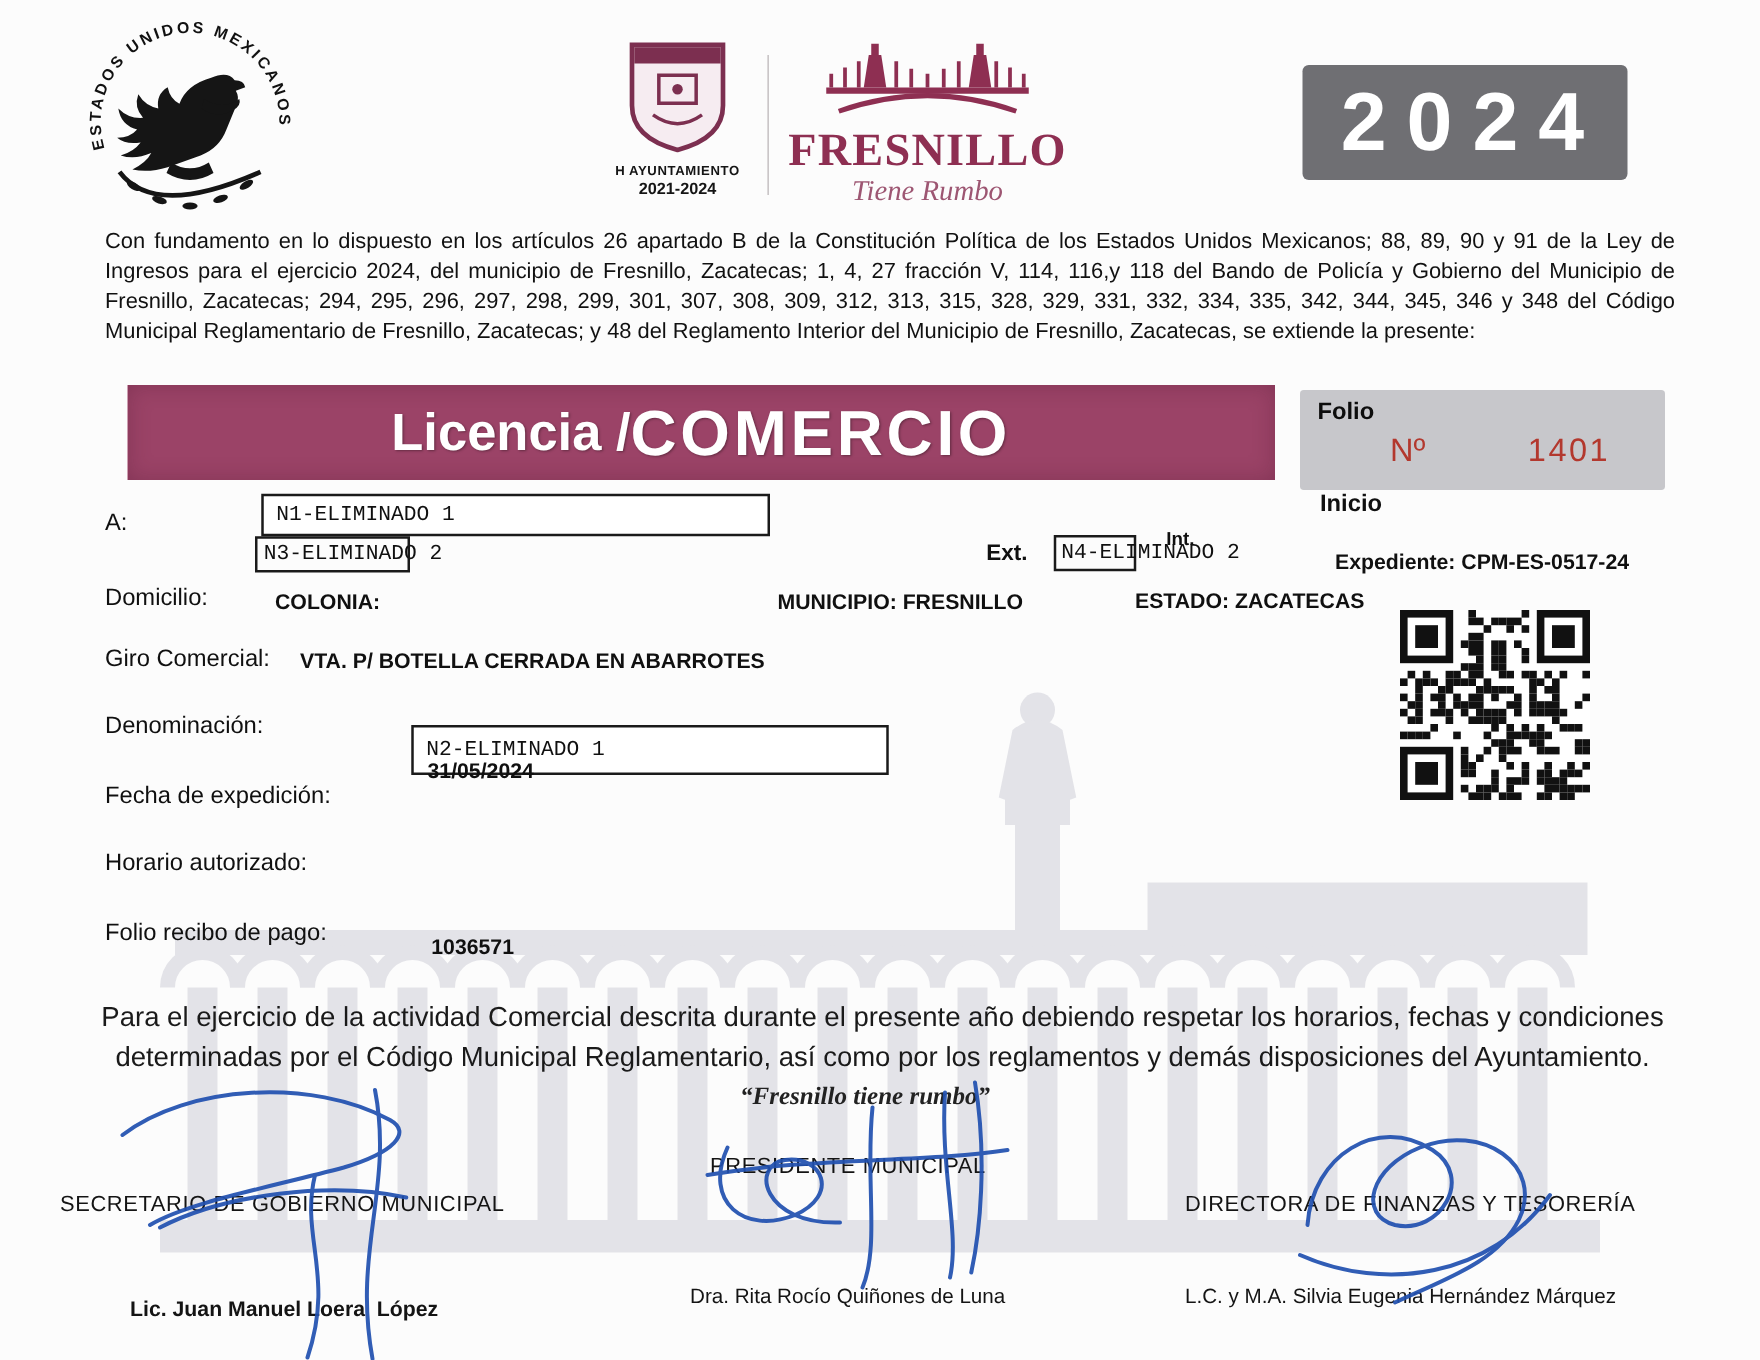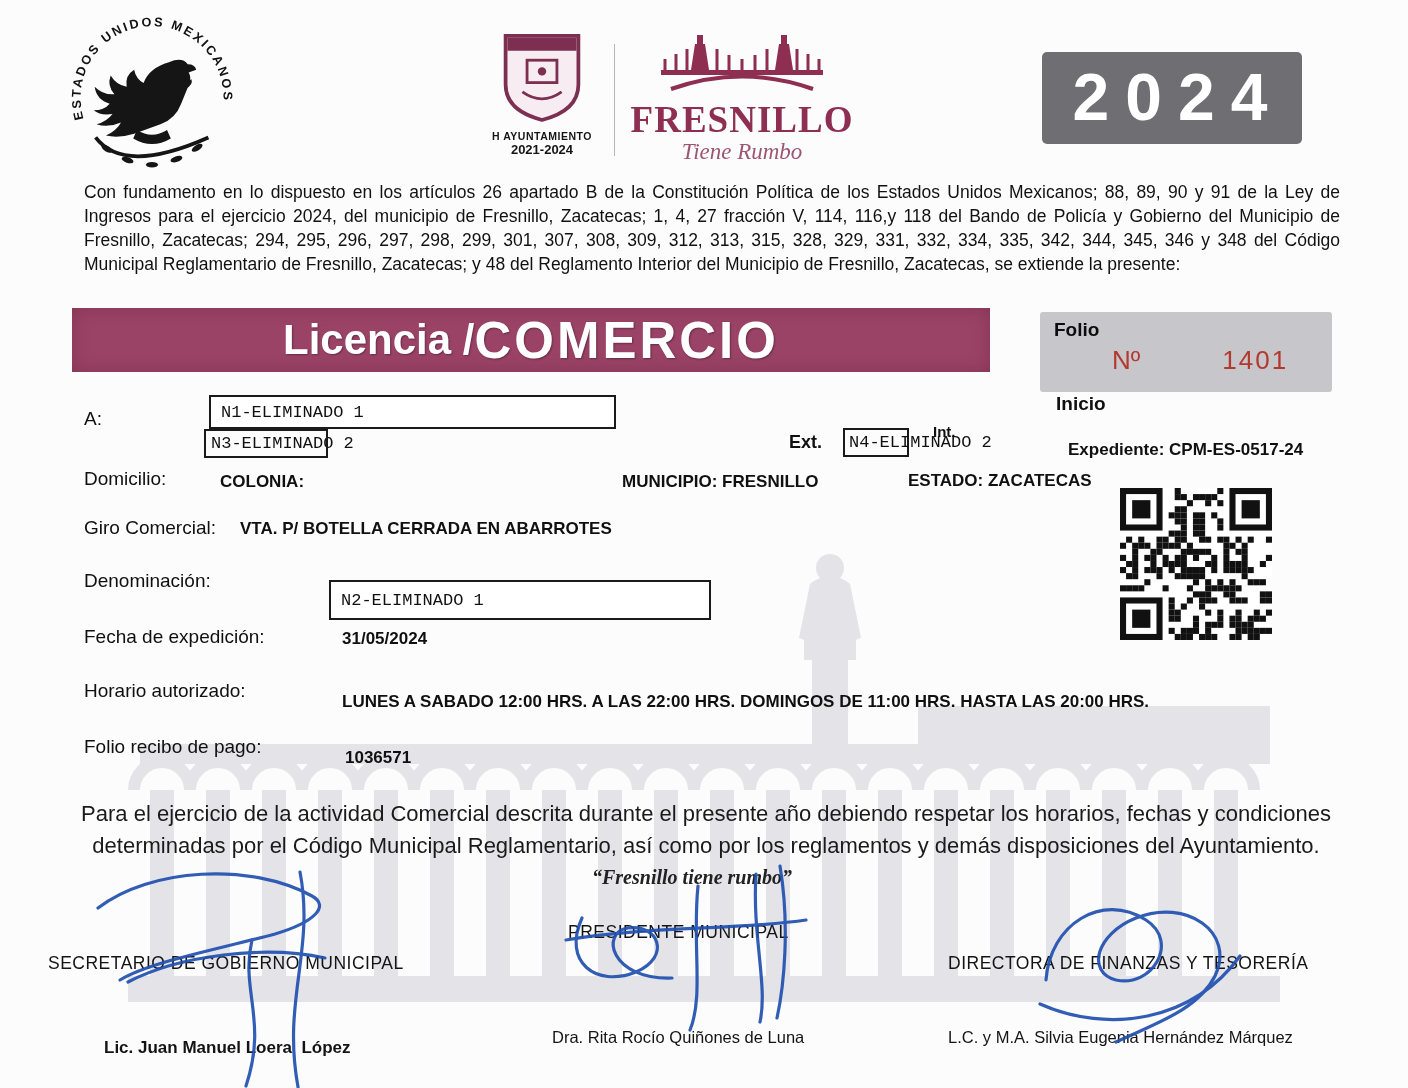--- a/index.html
+++ b/index.html
@@ -21,21 +21,21 @@
     color:#fff; font-weight:bold; font-size:66px; letter-spacing:16px; text-align:center; line-height:90px;
     padding-left:12px; z-index:2; }
 
   
   .intro { left:84px; top:180px; width:1256px; font-size:17.5px; line-height:1.38; color:#111;
     text-align:justify; z-index:2; }
   .terms { left:70px; top:798px; width:1272px; font-size:22px; line-height:1.45; color:#1a1a1a;
     text-align:center; z-index:2; }
 
   
-  .banner { left:72px; top:308px; width:918px; height:64px; background:#9B4367;
+  .banner { left:102px; top:308px; width:918px; height:76px; background:#9B4367;
     display:flex; align-items:center; justify-content:center; z-index:2;
     box-shadow: inset 0 0 18px rgba(60,10,35,.25); }
   .banner-reg { color:#fff; font-size:42px; font-weight:bold; text-shadow:1px 1px 2px rgba(0,0,0,.35); }
   .banner-bold { color:#fff; font-size:51px; font-weight:bold; letter-spacing:3px; text-shadow:1px 1px 2px rgba(0,0,0,.35); }
   .folio-box { left:1040px; top:312px; width:292px; height:80px; background:#C7C7CB; border-radius:3px;
     padding:7px 14px; z-index:2; }
   .folio-label { font-size:19px; font-weight:bold; color:#0d0d0d; }
   .folio-row { margin-top:4px; display:flex; }
   .folio-no { margin-left:58px; font-size:26px; color:#B3382E; }
   .folio-num { margin-left:82px; font-size:26px; color:#B3382E; letter-spacing:2px; }
@@ -429,24 +429,23 @@
       <rect x="120" y="12" width="18" height="18" fill="#111"></rect>
       <rect x="0" y="108" width="42" height="42" fill="#111"></rect>
       <rect x="6" y="114" width="30" height="30" fill="#fff"></rect>
       <rect x="12" y="120" width="18" height="18" fill="#111"></rect>
     </svg>
 
   <span class="abs lbl" style="left:84px; top:570px">Denominación:</span>
   <div class="abs redact-box mono" style="left:329px; top:580px; width:382px; height:40px">N2-ELIMINADO 1</div>
 
   <span class="abs lbl" style="left:84px; top:626px">Fecha de expedición:</span>
-  <span class="abs val-b" style="left:342px; top:629px">31/05/2024</span>
+  <span class="abs val-b" style="left:342px; top:607px">31/05/2024</span>
 
   <span class="abs lbl" style="left:84px; top:680px">Horario autorizado:</span>
-  <span class="abs val-b" style="left:342px; top:692px">LUNES A SABADO 12:00 HRS. A LAS 22:00 HRS. DOMINGOS DE 11:00 HRS. HASTA LAS 20:00 HRS.</span>
 
   <span class="abs lbl" style="left:84px; top:736px">Folio recibo de pago:</span>
   <span class="abs val-b" style="left:345px; top:748px">1036571</span>
 
   <p class="abs terms">Para el ejercicio de la actividad Comercial descrita durante el presente año debiendo respetar los horarios, fechas y condiciones determinadas por el Código Municipal Reglamentario, así como por los reglamentos y demás disposiciones del Ayuntamiento.</p>
 
   <span class="abs motto" style="left:592px; top:866px">“Fresnillo tiene rumbo”</span>
   <span class="abs sig-title" style="left:568px; top:922px">PRESIDENTE MUNICIPAL</span>
   <span class="abs sig-title" style="left:48px; top:953px">SECRETARIO DE GOBIERNO MUNICIPAL</span>
   <span class="abs sig-title" style="left:948px; top:953px">DIRECTORA DE FINANZAS Y TESORERÍA</span>

